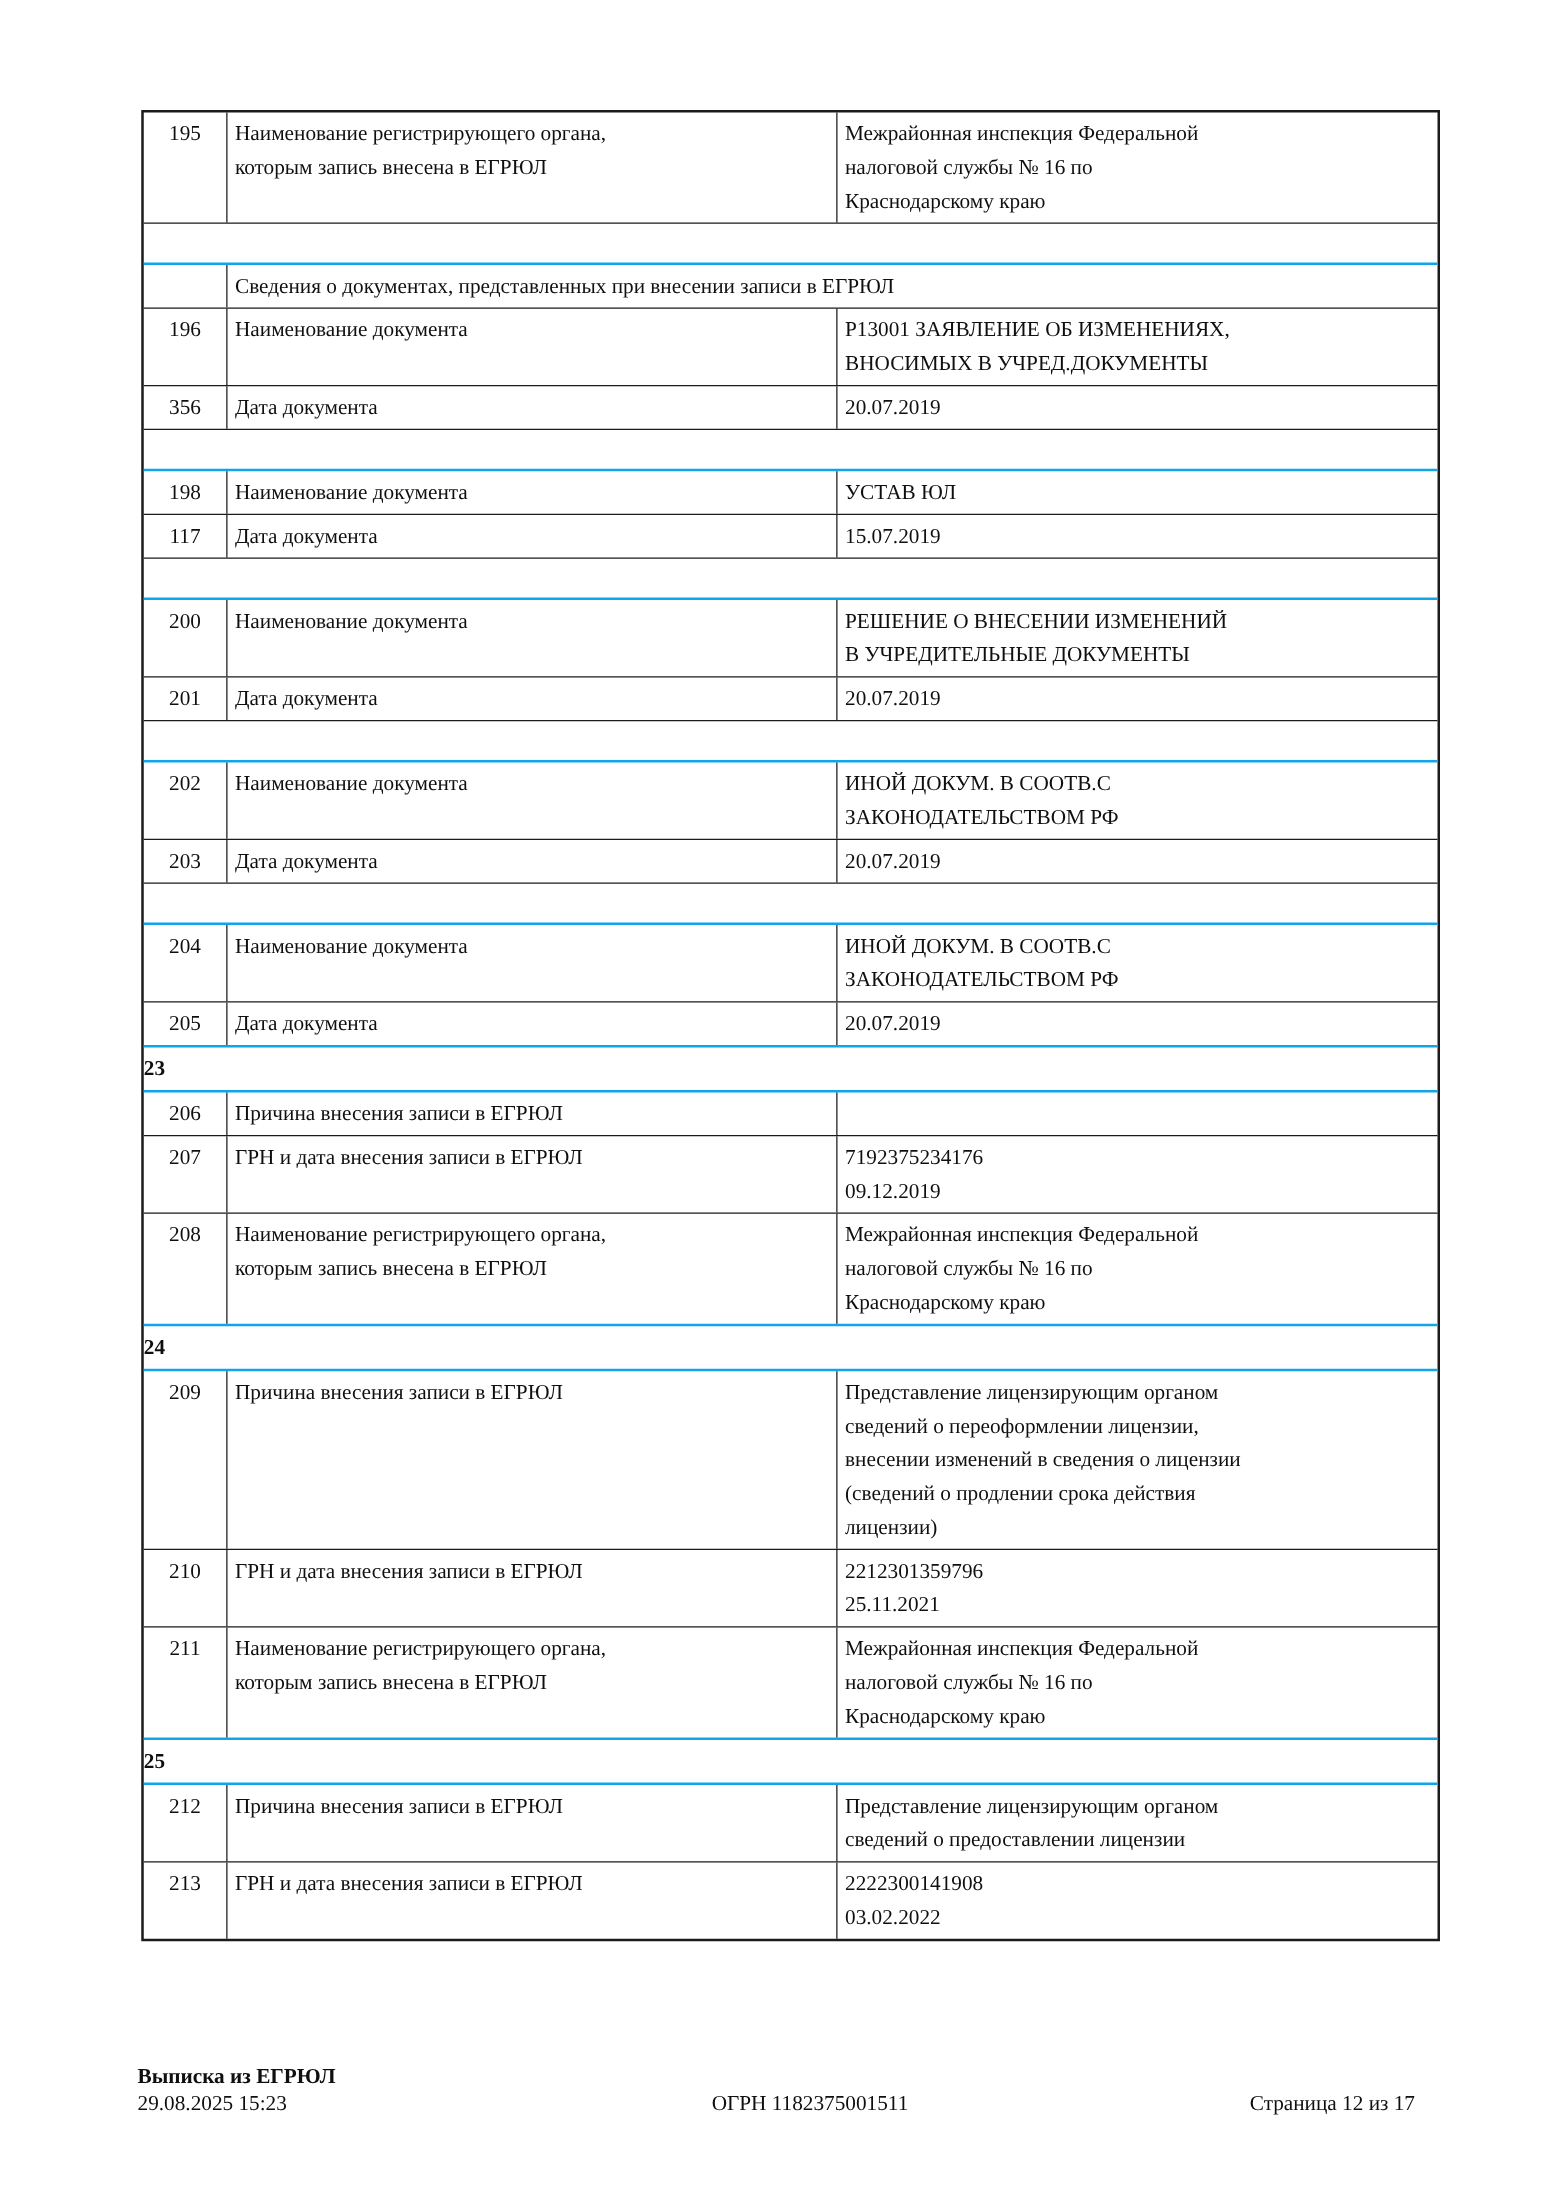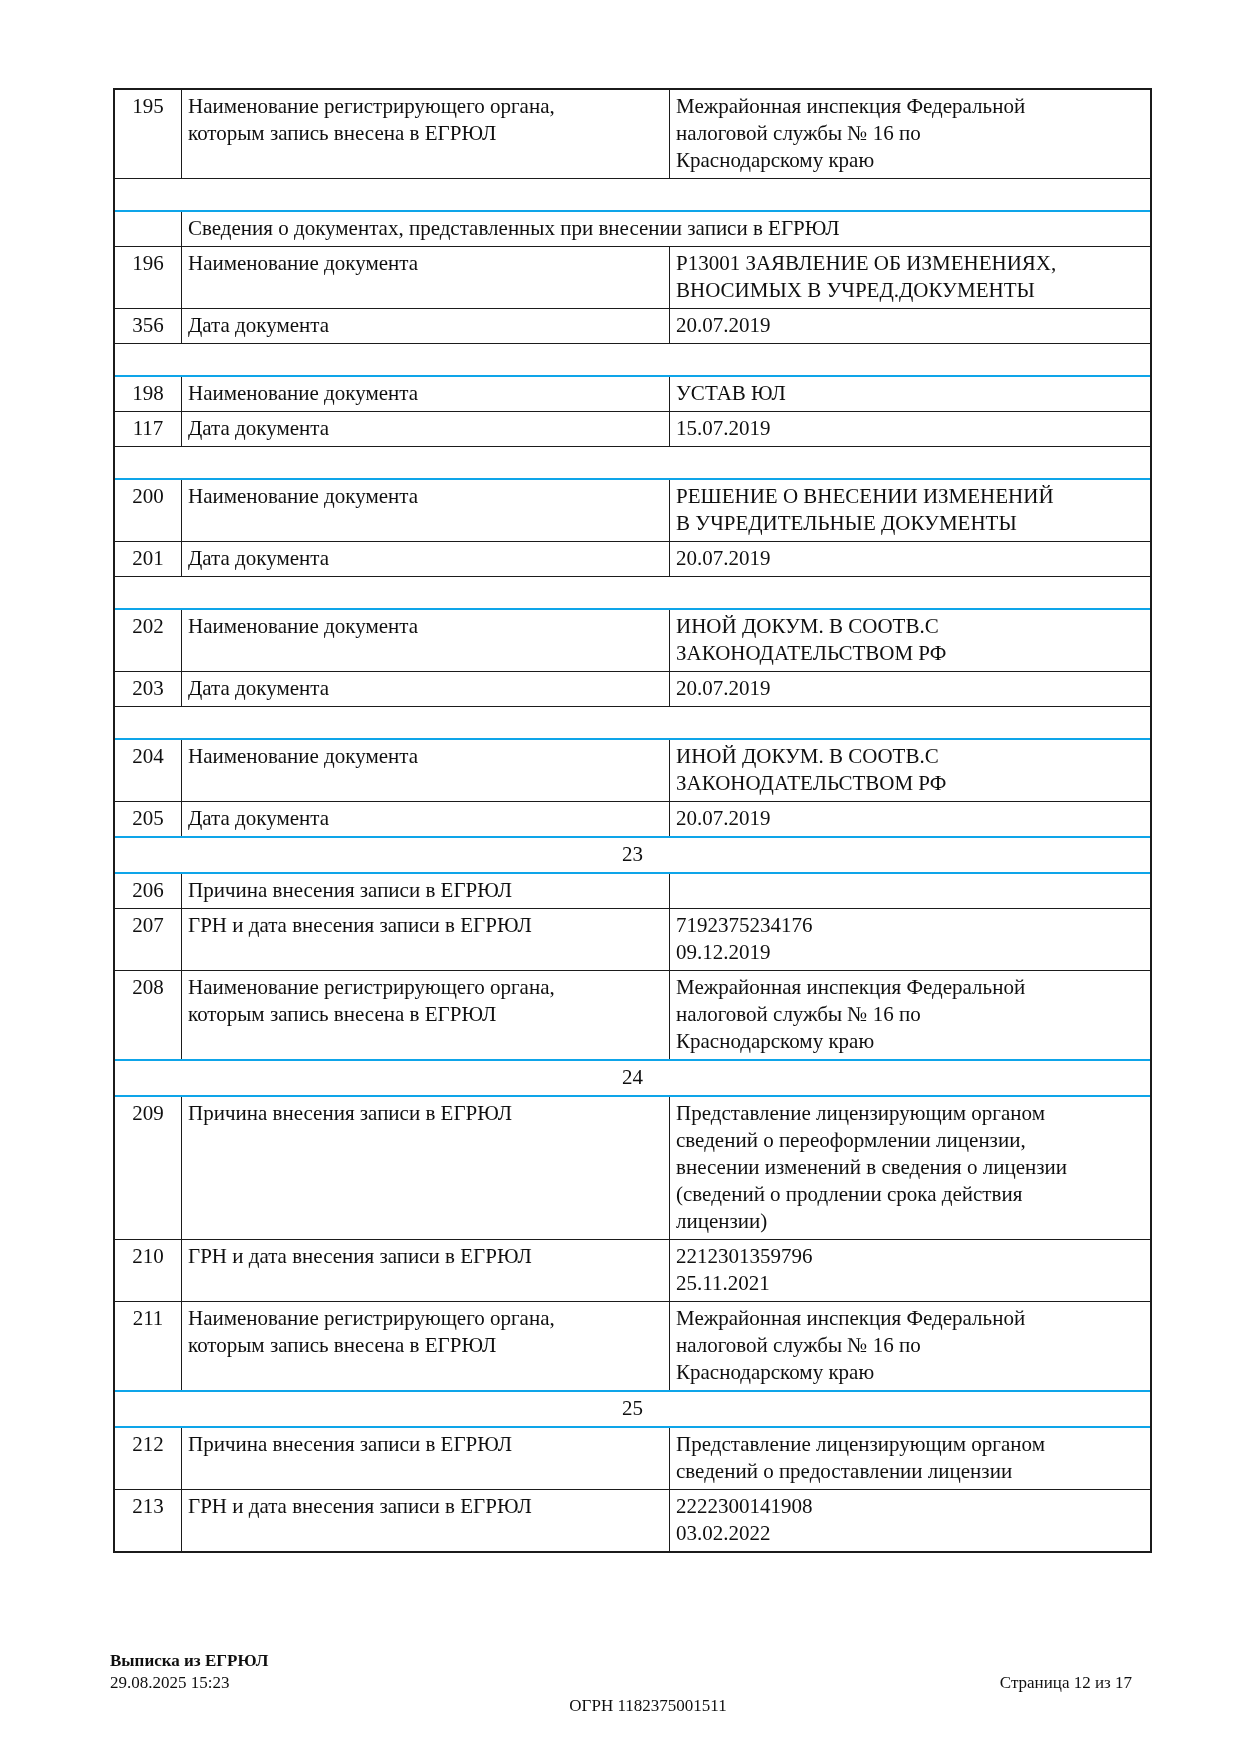--- a/index.html
+++ b/index.html
@@ -6,43 +6,43 @@
   body{
     width:1240px;height:1755px;position:relative;
     background:#ffffff;color:#0f0f0f;
     font-family:"Liberation Serif","DejaVu Serif",serif;
     overflow:hidden;
   }
   
   .egrul-table{
     position:absolute;left:113px;top:88px;width:1039px;
     border:2px solid #1b1b1b;box-sizing:border-box;
-    font-size:21px;line-height:27px;
+    font-size:17px;line-height:27px;
   }
   .trow{display:flex;align-items:stretch;border-top:1px solid #1b1b1b;}
   .trow:first-child{border-top:none;}
   .trow.thick{border-top:2px solid #0ea5e9;}
   .trow.spacer{min-height:31px;}
   .cell{white-space:pre-line;box-sizing:border-box;padding:3px 6px 4px 6px;}
   .cell.num{
     width:67px;flex:none;text-align:center;
     border-right:1.5px solid #1b1b1b;padding-left:2px;padding-right:2px;
   }
   .cell.label{
     width:488px;flex:none;
     border-right:1.5px solid #1b1b1b;
   }
   .cell.value{flex:1;}
   .cell.span{flex:1;}
-  .trow.section{display:block;text-align:center;font-weight:normal;padding:3px 0 4px 0;}
+  .trow.section{display:block;text-align:left;font-weight:bold;padding:3px 0 4px 0;}
   
   .footer{position:absolute;top:1650px;left:0;width:1240px;font-size:17px;line-height:22px;}
   .footer .left{position:absolute;left:110px;top:0;}
   .footer .doc-type{font-weight:bold;}
-  .footer .ogrn{position:absolute;left:50%;transform:translateX(-50%);margin-left:28px;top:22px;margin-top:23px;}
+  .footer .ogrn{position:absolute;left:50%;transform:translateX(-50%);margin-left:28px;top:22px;}
   .footer .page{position:absolute;right:108px;top:22px;}
 </style>
 </head>
 <body>
 
 <div class="page">
 
   <div class="egrul-table">
       <div class="trow data">
         <div class="cell num">195</div>

